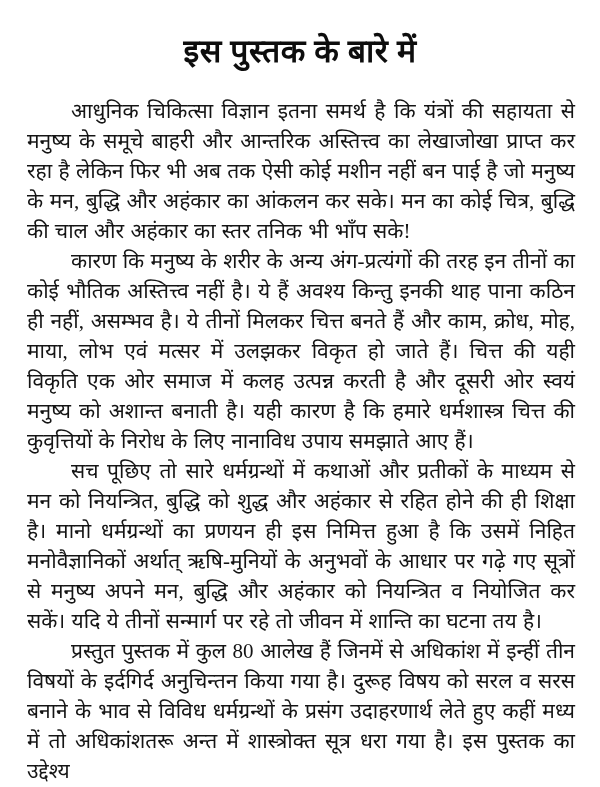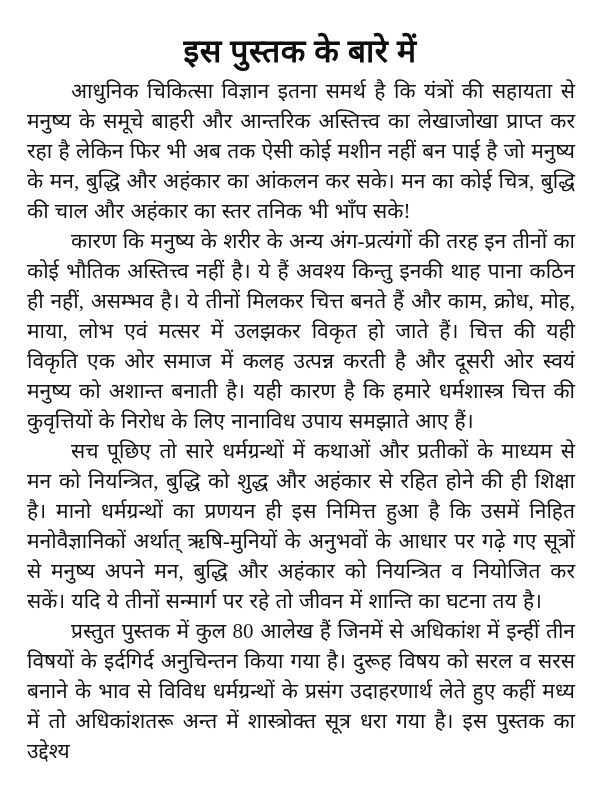--- a/index.html
+++ b/index.html
@@ -22,21 +22,21 @@
     padding-top: 32px;
     text-align: center;
     font-size: 32px;
     line-height: 1.2;
     font-weight: 700;
     color: #0d0d0d;
     letter-spacing: 0.5px;
     font-family: "Liberation Serif", "DejaVu Serif", serif;
   }
   .body-text {
-    margin-top: 6px;
+    margin-top: 26px;
     padding: 0 25px 0 27px;
   }
   .body-text p {
     margin: 0;
     text-align: justify;
     text-indent: 44px;
     font-size: 21px;
     line-height: 30px;
     font-weight: 500;
     color: #141414;

